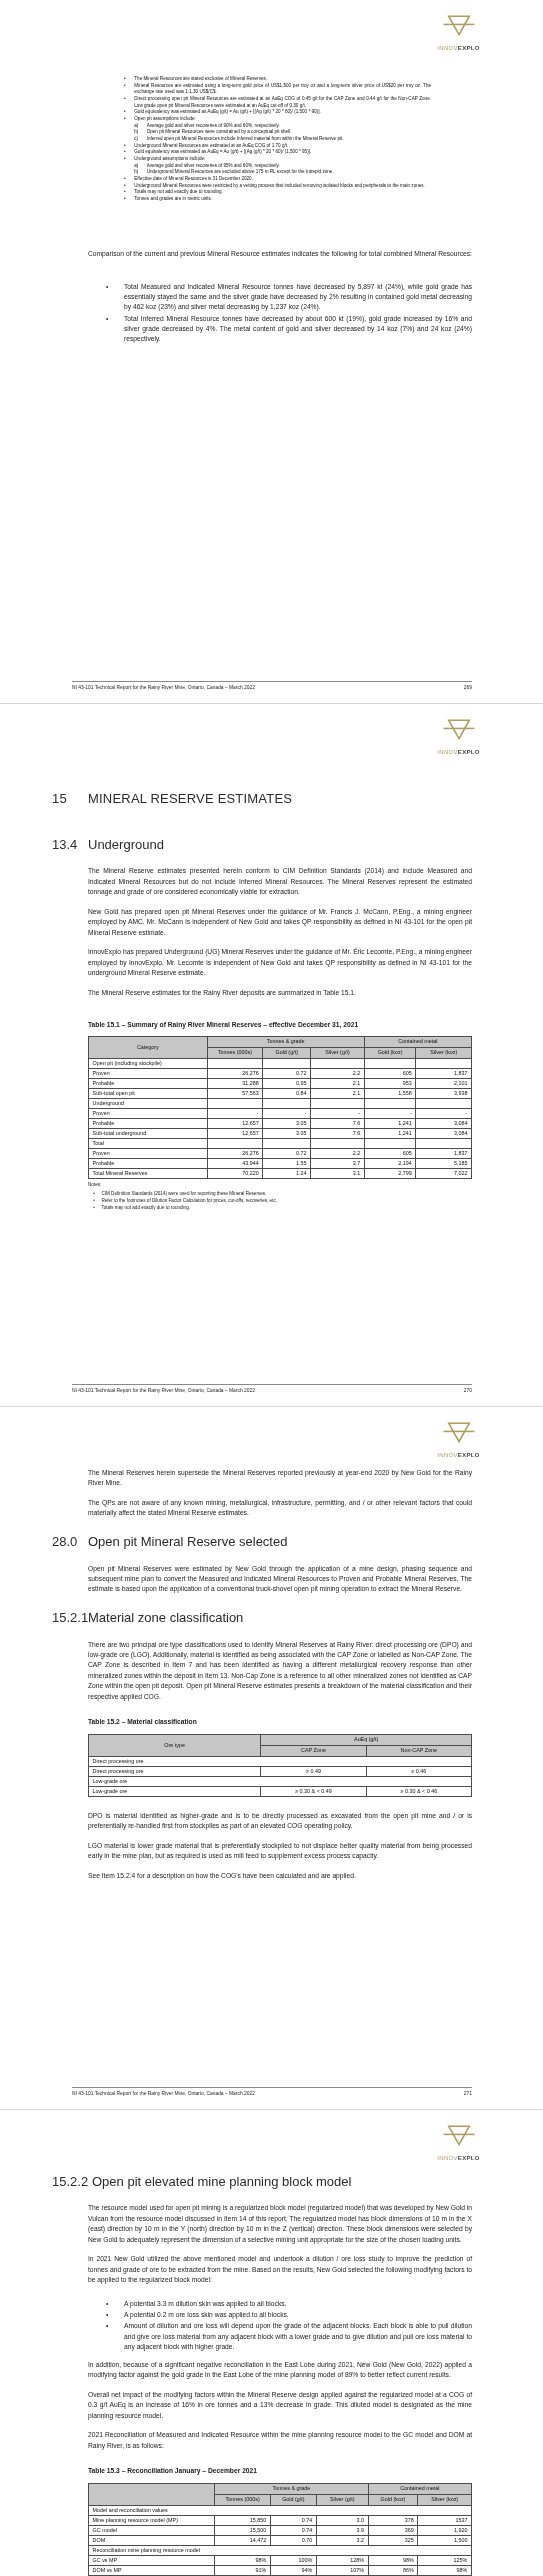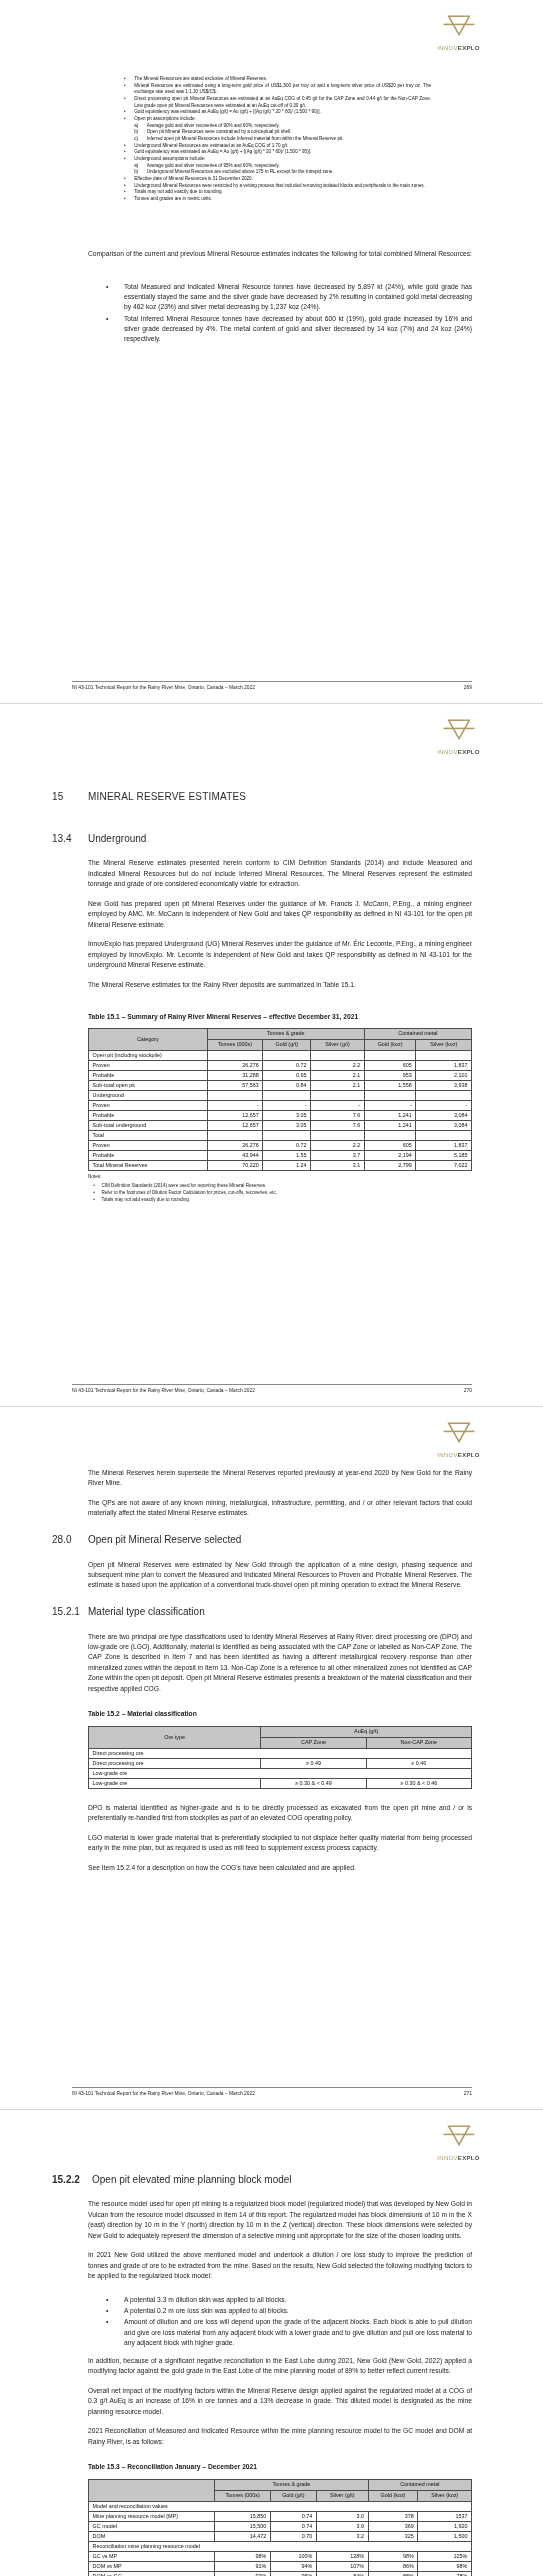--- a/index.html
+++ b/index.html
@@ -18,21 +18,21 @@
   }
   .page + .page { border-top:0.5px solid #d6d6d6; }
   
   .logo { position:absolute; top:12.4px; right:61px; width:49px; text-align:center; }
   .logo-text { font-size:6px; letter-spacing:0.3px; margin-top:1px; white-space:nowrap; }
   .logo-innov { color:#ab9b6d; font-weight:400; }
   .logo-explo { color:#4a4b4d; font-weight:bold; }
   
   .content { position:absolute; left:88px; right:72px; top:0; }
   .para { font-size:6.7px; line-height:1.55; text-align:justify; margin-bottom:9.3px; }
-  .heading { display:flex; margin-left:-36px; font-size:10px; color:#2b2b2b; }
+  .heading { display:flex; margin-left:-36px; font-size:13px; color:#2b2b2b; }
   .heading .h-num { width:36px; flex:none; }
   .h1 { letter-spacing:0.2px; }
   
   .small-notes { margin-left:36px; margin-right:41px; font-size:4.6px; line-height:1.45; color:#111; }
   .note-row { display:flex; }
   .note-dot { width:10.3px; flex:none; text-align:left; }
   .note-dot::before { content:"•"; }
   .note-text { flex:1; text-align:justify; }
   .note-sub { display:flex; margin-left:10.3px; }
   .note-marker { width:12.4px; flex:none; }
@@ -370,21 +370,21 @@
     <div class="spacer12"></div>
     <div class="heading">
       <span class="h-num">28.0</span>
       <span>Open pit Mineral Reserve selected</span>
     </div>
     <div class="spacer28"></div>
     <div class="para">Open pit Mineral Reserves were estimated by New Gold through the application of a mine design, phasing sequence and subsequent mine plan to convert the Measured and Indicated Mineral Resources to Proven and Probable Mineral Reserves. The estimate is based upon the application of a conventional truck-shovel open pit mining operation to extract the Mineral Reserve.</div>
     <div class="spacer12"></div>
     <div class="heading">
       <span class="h-num">15.2.1</span>
-      <span>Material type classification</span>
+      <span>Material zone classification</span>
     </div>
     <div class="spacer28"></div>
     <div class="para">There are two principal ore type classifications used to identify Mineral Reserves at Rainy River: direct processing ore (DPO) and low-grade ore (LGO). Additionally, material is identified as being associated with the CAP Zone or labelled as Non-CAP Zone. The CAP Zone is described in Item 7 and has been identified as having a different metallurgical recovery response than other mineralized zones within the deposit in Item 13. Non-Cap Zone is a reference to all other mineralized zones not identified as CAP Zone within the open pit deposit. Open pit Mineral Reserve estimates presents a breakdown of the material classification and their respective applied COG.</div>
     <div class="spacer12"></div>
     <div class="caption">Table 15.2 – Material classification</div>
 
     <table class="dtable">
       <colgroup>
           <col style="width:45%">
           <col style="width:27.5%">
@@ -440,21 +440,21 @@
         <line x1="1" y1="24" x2="61" y2="24" stroke="#b09c5e" stroke-width="3"></line>
       </svg>
     </span>
     <div class="logo-text">
       <span class="logo-innov">INNOV</span><span class="logo-explo">EXPLO</span>
     </div>
   </div>
 
   <div class="content" style="top:64px;">
     <div class="heading">
-      <span class="h-num" style="width:40px;font-weight:bold;">15.2.2</span>
+      <span class="h-num" style="width:40px;">15.2.2</span>
       <span>Open pit elevated mine planning block model</span>
     </div>
     <div class="spacer28"></div>
     <div class="para">The resource model used for open pit mining is a regularized block model (regularized model) that was developed by New Gold in Vulcan from the resource model discussed in Item 14 of this report. The regularized model has block dimensions of 10 m in the X (east) direction by 10 m in the Y (north) direction by 10 m in the Z (vertical) direction. These block dimensions were selected by New Gold to adequately represent the dimension of a selective mining unit appropriate for the size of the chosen loading units.</div>
     <div class="para">In 2021 New Gold utilized the above mentioned model and undertook a dilution / ore loss study to improve the prediction of tonnes and grade of ore to be extracted from the mine. Based on the results, New Gold selected the following modifying factors to be applied to the regularized block model:</div>
     <div class="spacer8"></div>
     <div class="b-row">
         <span class="b-dot"></span>
         <span class="b-text">A potential 3.3 m dilution skin was applied to all blocks.</span>
       </div>

